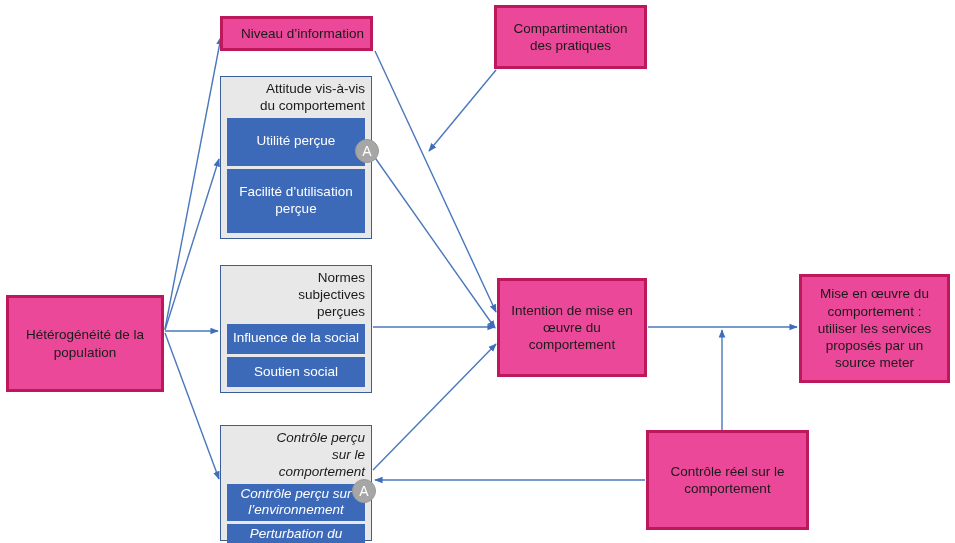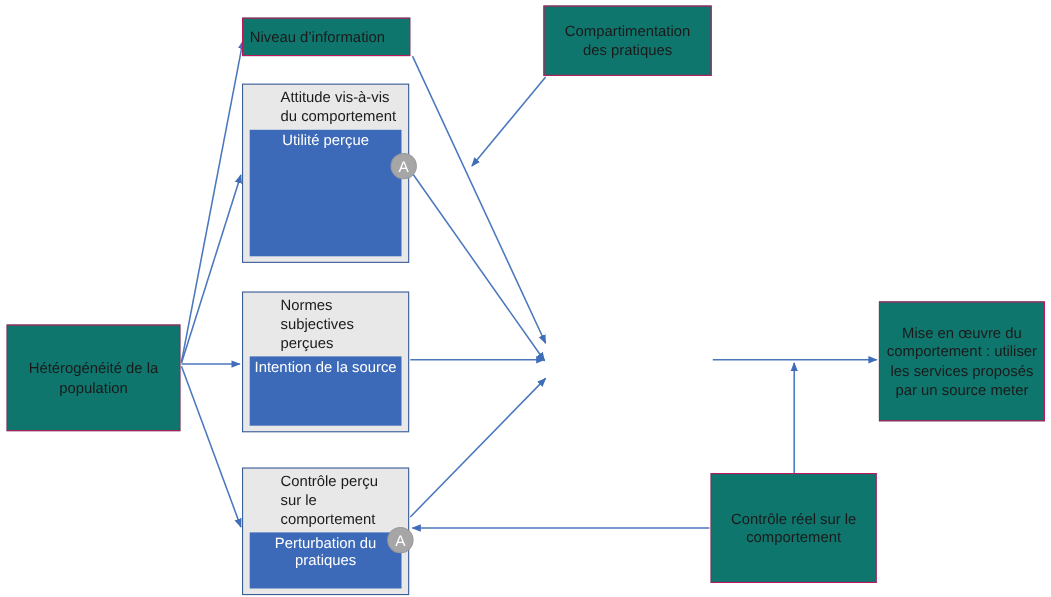--- a/index.html
+++ b/index.html
@@ -25,25 +25,25 @@
     top: 0;
     width: 955px;
     height: 543px;
     pointer-events: none;
   }
 
   
   .node {
     position: absolute;
     box-sizing: border-box;
-    background: #0f766e;
-    border: 1px solid #be185d;
+    background: #ec4899;
+    border: 3px solid #be185d;
     display: flex;
     align-items: center;
-    justify-content: flex-start;
+    justify-content: flex-end;
     text-align: center;
     color: #1a1a1a;
     font-size: 13.5px;
     line-height: 1.28;
     padding: 2px 6px;
     z-index: 2;
   }
   .node .label { display: block; }
 
   
@@ -52,41 +52,41 @@
     box-sizing: border-box;
     background: #e8e8e8;
     border: 1px solid #3a5e98;
     display: flex;
     flex-direction: column;
     align-items: stretch;
     padding: 3px 6px 5px 6px;
     z-index: 2;
   }
   .group-title {
-    text-align: left;
+    text-align: right;
     color: #1a1a1a;
     font-size: 13.5px;
     line-height: 1.25;
     padding: 1px 0 3px 0;
     margin-left: 28px;
   }
   .group-items {
     display: flex;
     flex-direction: column;
     flex: 1 1 auto;
     gap: 3px;
   }
   .sub-item {
     background: #3d6ab8;
     color: #ffffff;
     font-size: 13.5px;
     line-height: 1.22;
     text-align: center;
     display: flex;
-    align-items: flex-start;
+    align-items: center;
     justify-content: center;
     flex: 1 1 auto;
     padding: 2px 4px;
     box-sizing: border-box;
   }
 
   
   .mod-badge {
     position: absolute;
     width: 24px;
@@ -153,43 +153,55 @@
   <div class="node" style="left:494px; top:5px; width:153px; height:64px;">
     <span class="label">Compartimentation des pratiques</span>
   </div>
 
   <div class="group" style="left:220px; top:76px; width:152px; height:163px;">
     <div class="group-title">Attitude vis-à-vis du comportement</div>
     <div class="group-items">
       <div class="sub-item">
         <span>Utilité perçue</span>
       </div>
+      <div class="sub-item">
+        <span>Facilité d’utilisation perçue</span>
+      </div>
     </div>
   </div>
 
   <div class="group" style="left:220px; top:265px; width:152px; height:128px;">
     <div class="group-title">Normes subjectives perçues</div>
     <div class="group-items">
       <div class="sub-item">
-        <span>Intention de la source</span>
+        <span>Influence de la social</span>
+      </div>
+      <div class="sub-item">
+        <span>Soutien social</span>
       </div>
     </div>
   </div>
 
-  <div class="group" style="left:220px; top:425px; width:152px; height:116px;">
+  <div class="group" style="left:220px; top:425px; width:152px; height:116px;font-style:italic;">
     <div class="group-title">Contrôle perçu sur le comportement</div>
     <div class="group-items">
       <div class="sub-item">
+        <span>Contrôle perçu sur l’environnement</span>
+      </div>
+      <div class="sub-item">
         <span>Perturbation du pratiques</span>
       </div>
     </div>
   </div>
 
-
-  <div class="node" style="left:646px; top:430px; width:151px; height:100px;">
+  <div class="node" style="left:497px; top:278px; width:150px; height:99px;">
+    <span class="label">Intention de mise en œuvre du comportement</span>
+  </div>
+
+  <div class="node" style="left:646px; top:430px; width:163px; height:100px;">
     <span class="label">Contrôle réel sur le comportement</span>
   </div>
 
   <div class="node" style="left:799px; top:274px; width:151px; height:109px;">
     <span class="label">Mise en œuvre du comportement : utiliser les services proposés par un source meter</span>
   </div>
 
   <div class="mod-badge" style="left:355px; top:139px;">
     <span>A</span>
   </div>

